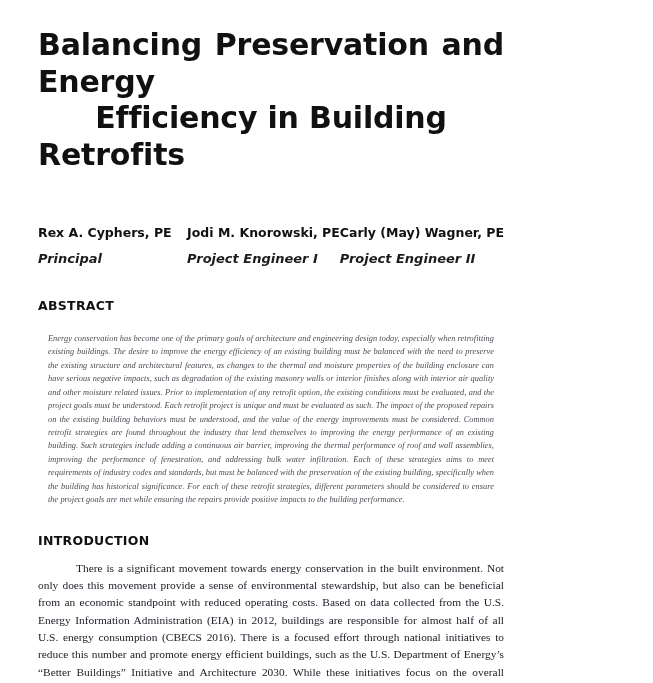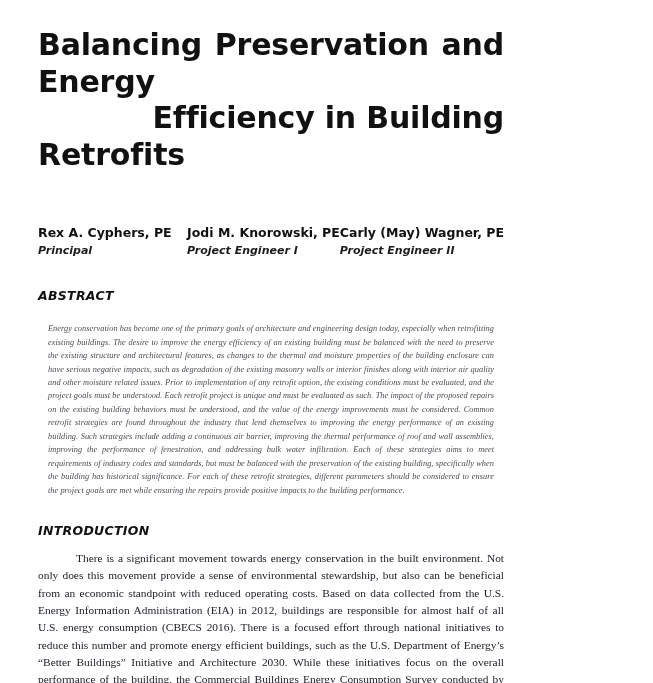--- a/index.html
+++ b/index.html
@@ -34,21 +34,21 @@
     text-align: justify;
     text-align-last: justify;
     margin: 0;
     padding-top: 27px;
     word-spacing: 2px;
   }
   .doc-title .line {
     display: block;
   }
   .doc-title .line.last {
-    text-align: right;
+    text-align: center;
     text-align-last: left;
     word-spacing: normal;
   }
   
   .authors {
     display: flex;
     margin-top: 52px;
     align-items: flex-start;
   }
   .author {
@@ -60,35 +60,34 @@
   .author-name {
     font-weight: bold;
     font-size: 12.5px;
     line-height: 1.25;
     color: #111111;
     white-space: nowrap;
   }
   .author-role {
     font-weight: bold;
     font-style: italic;
-    font-size: 11px;
+    font-size: 13px;
     line-height: 1.3;
-    margin-top: 3px;
+    margin-top: 10px;
     color: #1c1c1c;
     white-space: nowrap;
   }
   
   .section-heading {
     font-family: "DejaVu Sans", sans-serif;
     font-weight: bold;
     font-size: 12.5px;
     letter-spacing: 0.3px;
     color: #111111;
     margin: 0;
-    font-style: italic;
   }
   .abstract-block {
     margin-top: 30px;
   }
   .abstract-text {
     font-family: "Liberation Serif", serif;
     font-style: italic;
     font-size: 8.3px;
     line-height: 1.62;
     text-align: justify;

